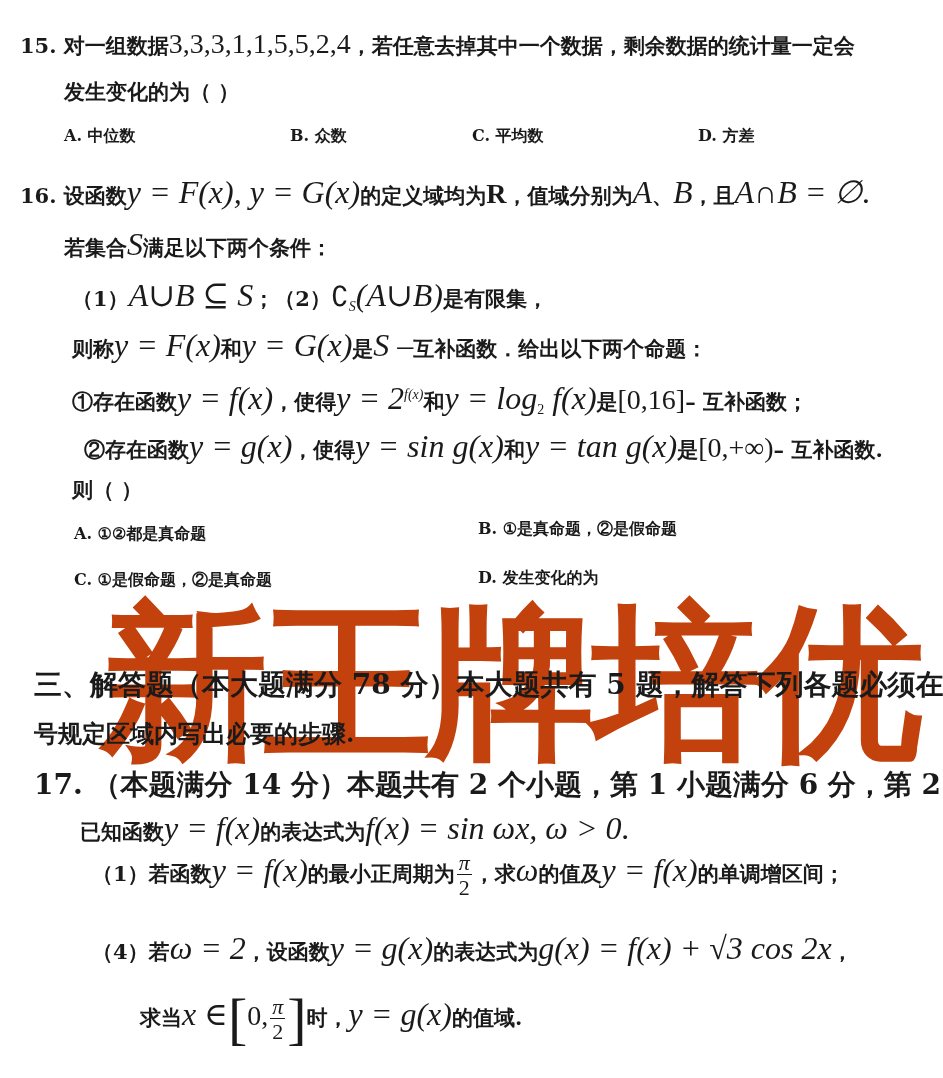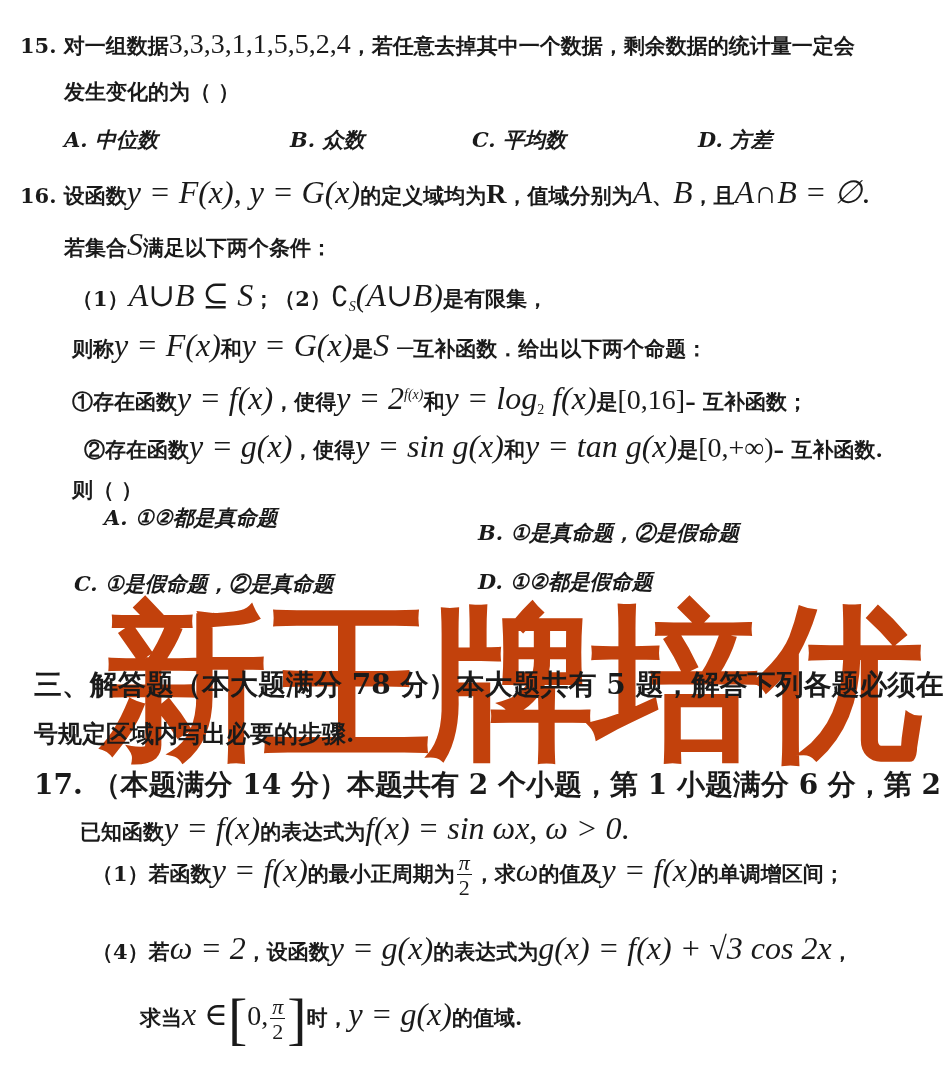--- a/index.html
+++ b/index.html
@@ -15,21 +15,21 @@
   }
   .line { position:absolute; white-space:nowrap; font-size:21px; z-index:1; font-weight:bold; }
   .m { font-family:"Liberation Serif","DejaVu Serif",serif; font-style:italic; font-weight:normal; font-size:32px; }
   .mr { font-family:"Liberation Serif","DejaVu Serif",serif; font-weight:normal; font-size:28px; }
   .sup { font-size:14px; vertical-align:10px; }
   .sub { font-size:14px; vertical-align:-5px; }
   .frac { display:inline-block; vertical-align:middle; text-align:center; line-height:1; margin:0 2px; }
   .frac .num { display:block; border-bottom:1.5px solid #1a1a1a; padding:0 2px; font-style:italic; font-family:"Liberation Serif",serif; font-size:22px; font-weight:normal; }
   .frac .den { display:block; padding:2px 2px 0; font-family:"Liberation Serif",serif; font-size:22px; font-weight:normal; }
   .bigbr { font-family:"Liberation Serif",serif; font-size:58px; font-weight:normal; vertical-align:middle; line-height:1; }
-  .opt { position:absolute; white-space:nowrap; font-size:21px; font-weight:bold; z-index:1;font-style:italic; }
+  .opt { position:absolute; white-space:nowrap; font-size:16px; font-weight:bold; z-index:1; }
 </style>
 </head>
 <body>
 
 <div class="watermark">新王牌培优</div>
 
 <div class="line" style="left:20px;top:28px;">
   <span>15.</span>
   <span>对一组数据</span><span class="mr">3,3,3,1,1,5,5,2,4</span><span>，若任意去掉其中一个数据，剩余数据的统计量一定会</span>
 </div>
@@ -56,24 +56,24 @@
 </div>
 <div class="line" style="left:72px;top:380px;">
   <span>①存在函数</span><span class="m">y = f(x)</span><span>，使得</span><span class="m">y = 2</span><span class="m sup">f(x)</span><span>和</span><span class="m">y = log</span><span class="mr sub">2</span><span class="m"> f(x)</span><span>是</span><span class="mr">[0,16]</span><span>– 互补函数；</span>
 </div>
 <div class="line" style="left:72px;top:428px;margin-left:12px;">
   <span>②存在函数</span><span class="m">y = g(x)</span><span>，使得</span><span class="m">y = sin g(x)</span><span>和</span><span class="m">y = tan g(x)</span><span>是</span><span class="mr">[0,+∞)</span><span>– 互补函数.</span>
 </div>
 <div class="line" style="left:72px;top:476px;">
   <span>则（      ）</span>
 </div>
-<div class="opt" style="left:74px;top:504px;margin-left:30px;"><span>A.</span> <span>①②都是真命题</span></div>
+<div class="opt" style="left:74px;top:524px;"><span>A.</span> <span>①②都是真命题</span></div>
 <div class="opt" style="left:478px;top:519px;"><span>B.</span> <span>①是真命题，②是假命题</span></div>
 <div class="opt" style="left:74px;top:570px;"><span>C.</span> <span>①是假命题，②是真命题</span></div>
-<div class="opt" style="left:478px;top:568px;"><span>D.</span> <span>①②都是假命题</span></div>
+<div class="opt" style="left:478px;top:568px;"><span>D.</span> <span>发生变化的为</span></div>
 
 <div class="line" style="left:34px;top:666px;font-size:28px;">
   <span>三、解答题（本大题满分 78 分）本大题共有 5 题，解答下列各题必须在答题卷的相应编</span>
 </div>
 <div class="line" style="left:34px;top:718px;font-size:24px;">
   <span>号规定区域内写出必要的步骤.</span>
 </div>
 
 <div class="line" style="left:34px;top:766px;font-size:28px;">
   <span>17.</span>

